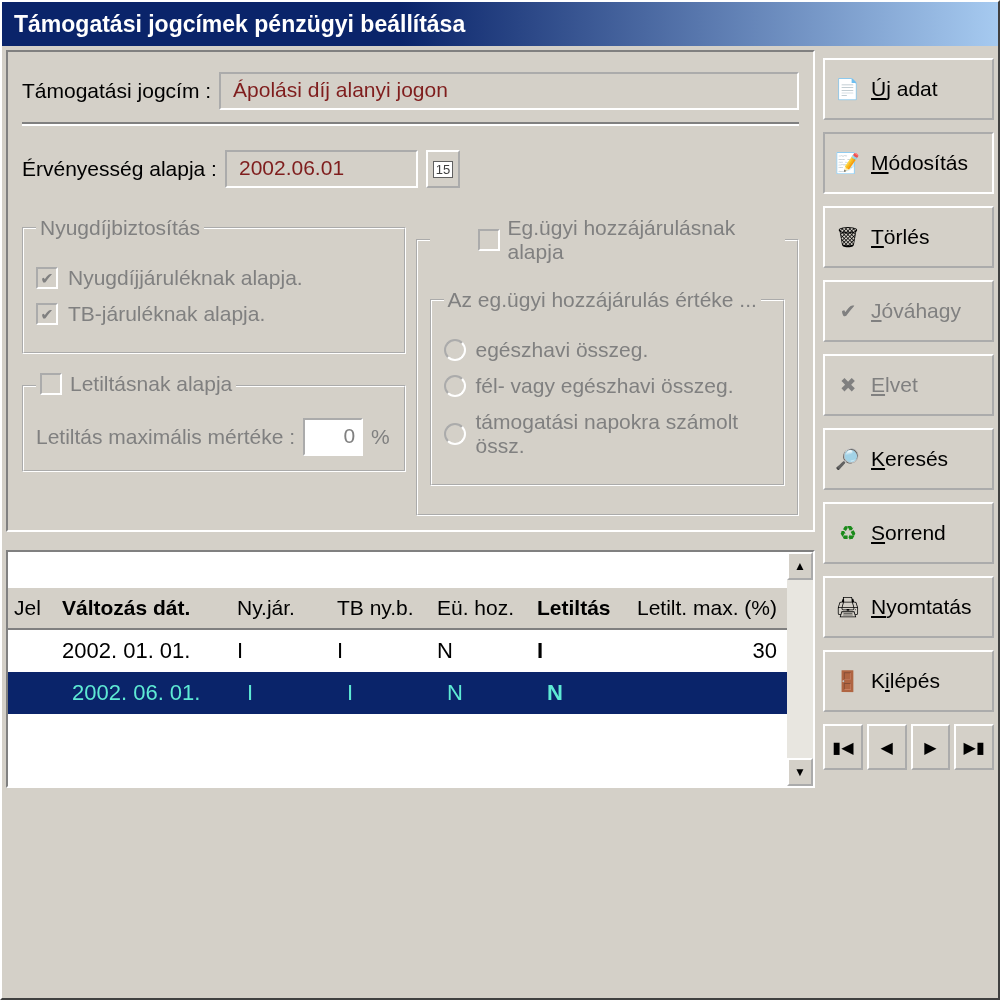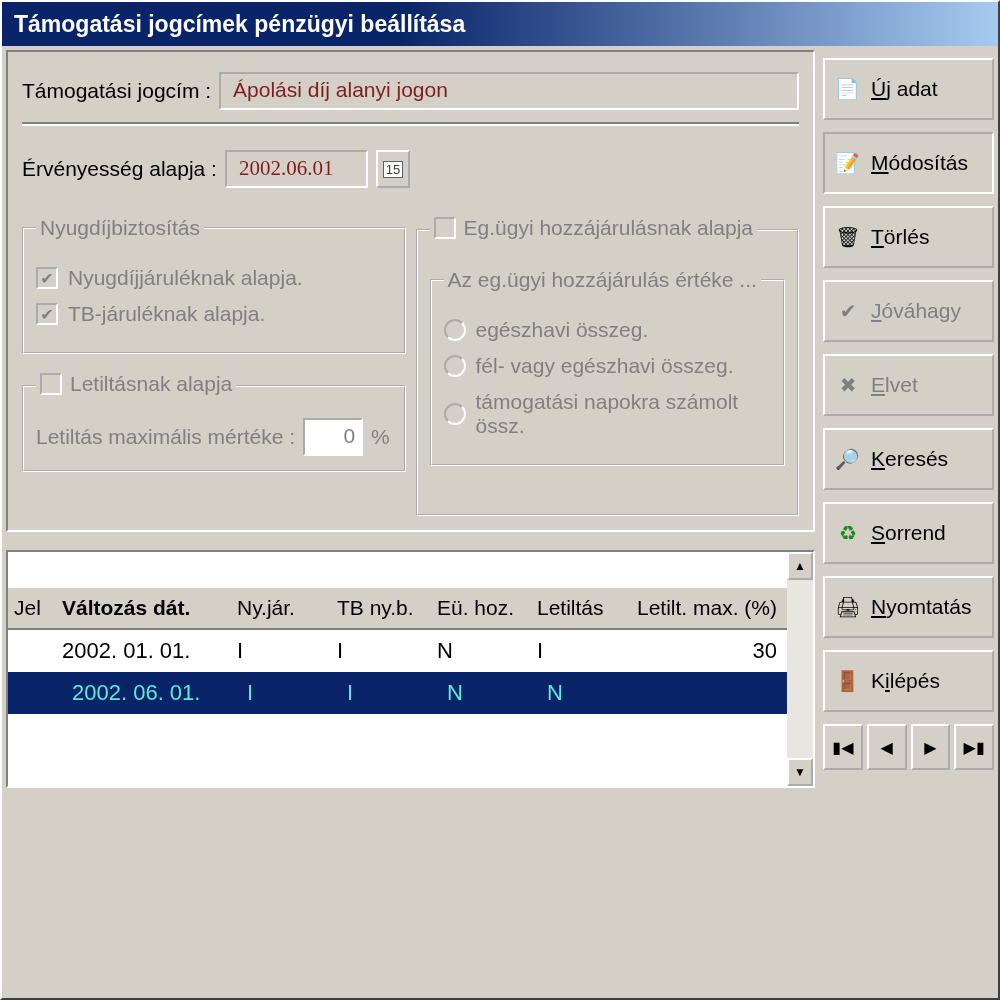--- a/index.html
+++ b/index.html
@@ -190,21 +190,21 @@
     padding: 8px 6px;
     font-size: 22px;
     white-space: nowrap;
   }
   .trow.selected { background: #0a246a; color:#5eead4;padding-left:10px; }
   .c-jel { width: 48px; }
   .c-date { width: 175px; }
   .c-nyj { width: 100px; }
   .c-tb  { width: 100px; }
   .c-eu  { width: 100px; }
-  .c-let { width: 100px; }
+  .c-let { width: 100px; font-weight: bold; }
   .c-max { flex:1; text-align:right; padding-right:10px; }
   .scrollbar {
     width: 26px;
     background: #e8e6e0;
     display:flex; flex-direction:column;
   }
   .sb-btn {
     height: 28px;
     border: 2px outset #fff;
     background: #d4d0c8;
@@ -231,21 +231,21 @@
         <div class="row" style="margin-bottom:6px;">
           <span class="label">Támogatási jogcím :</span>
           <div class="sunken-input" style="flex:1;">
             <span>Ápolási díj alanyi jogon</span>
           </div>
         </div>
         <hr class="hr">
 
         <div class="row">
           <span class="label">Érvényesség alapja :</span>
-          <div class="sunken-input" style="width:143px;font-family:Liberation Serif, serif;">
+          <div class="sunken-input" style="width:193px;">
             <span>2002.06.01</span>
           </div>
           <div class="date-btn">
             <span style="border:1px solid #606060; padding:0 2px; font-size:13px; background:#fff;">15</span>
           </div>
         </div>
 
         <div class="two-col" style="margin-top:28px;">
 
           <div>
@@ -274,21 +274,21 @@
                   <span>0</span>
                 </div>
                 <span>%</span>
               </div>
             </fieldset>
           </div>
 
           <div>
             <fieldset class="group" style="height:300px;">
               <legend class="disabled">
-                <span style="display:inline-flex; align-items:center; gap:8px;">
+                <span style="display:inline-flex; align-items:center; gap:8px;margin-left:44px;">
                   <span class="checkbox disabled-box"></span>
                   <span>Eg.ügyi hozzájárulásnak alapja</span>
                 </span>
               </legend>
               <fieldset class="group" style="margin-top:10px;">
                 <legend class="disabled">Az eg.ügyi hozzájárulás értéke ...</legend>
                 <div class="chk-row disabled">
                   <span class="radio"></span>
                   <span>egészhavi összeg.</span>
                 </div>

